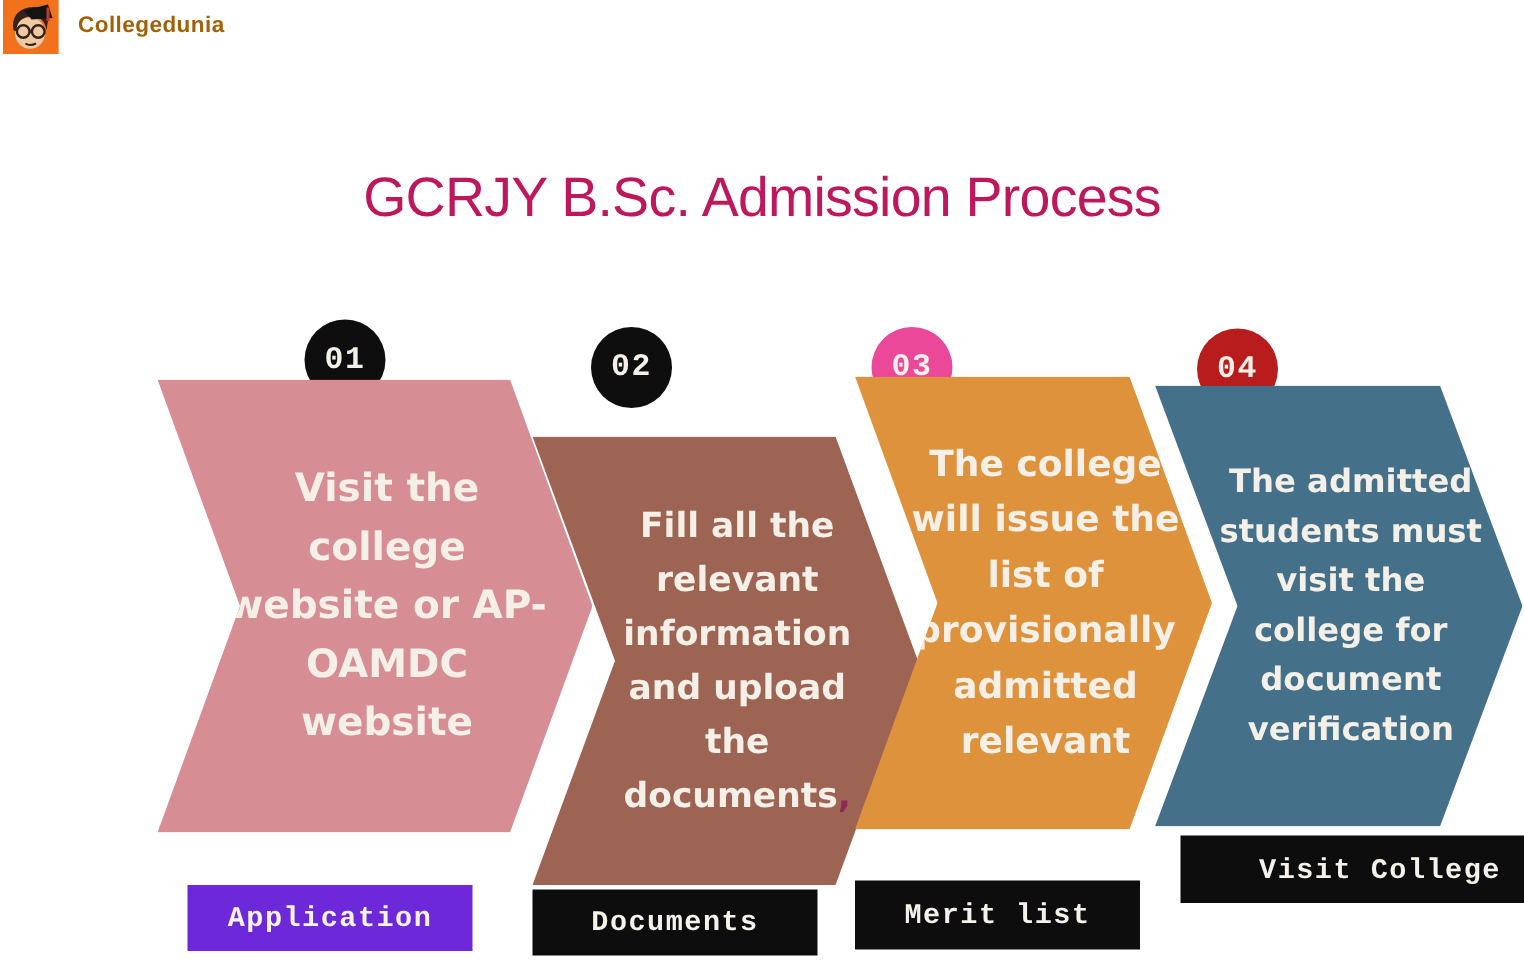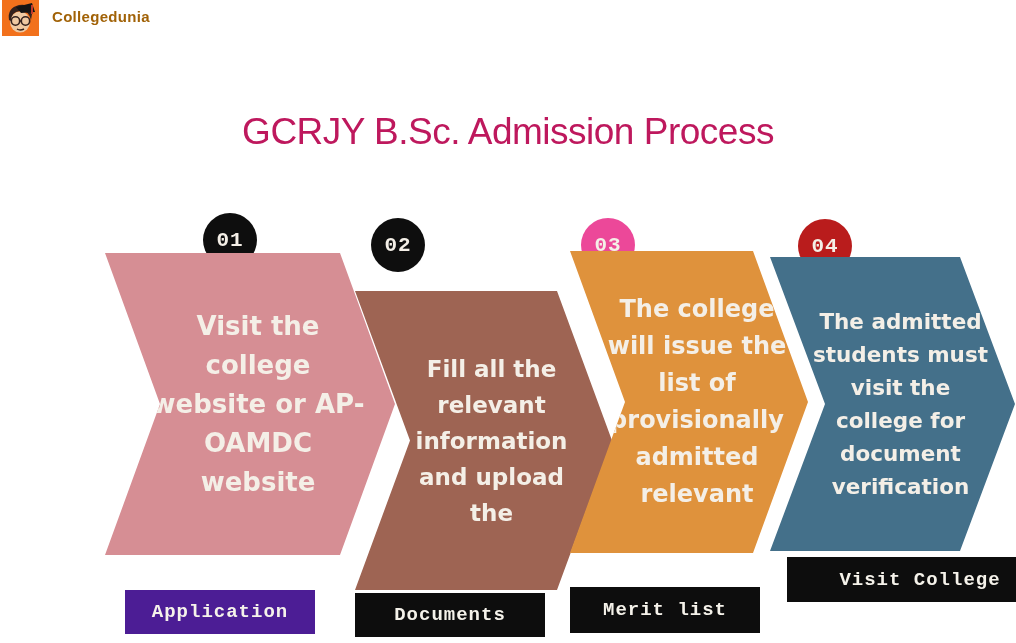--- a/index.html
+++ b/index.html
@@ -38,21 +38,21 @@
   .s4{left:770px;top:257px;width:245px;height:294px;font-size:21.5px;line-height:33px;}
   .comma{font-weight:bold;}
   
   .badge{
     position:absolute;width:54px;height:54px;border-radius:50%;background:#0e0e0e;
     display:flex;align-items:center;justify-content:center;
     color:#f4efe7;font-family:"Liberation Mono","DejaVu Sans Mono",monospace;
     font-size:21px;font-weight:bold;letter-spacing:1px;
   }
   .b1{left:203px;top:213px;}
-  .b2{left:371px;top:218px;}
+  .b2{left:394px;top:218px;}
   .b3{left:581px;top:218px;}
   .b4{left:798px;top:219px;}
   
   .label-box{
     position:absolute;background:#0d0d0d;color:#f5f2ea;
     display:flex;align-items:center;justify-content:center;
     font-family:"Liberation Mono","DejaVu Sans Mono",monospace;
     font-size:19px;font-weight:bold;letter-spacing:1px;white-space:nowrap;
   }
   .l1{left:125px;top:590px;width:190px;height:44px;}
@@ -105,20 +105,21 @@
     </div>
   </div>
 
   <div class="chevron s2" style="background-color: rgb(158, 100, 83);">
     <div class="lines">
       <div>Fill all the</div>
       <div>relevant</div>
       <div>information</div>
       <div>and upload</div>
       <div>the</div>
+      <div><span>documents</span><span class="comma" style="color: rgb(138, 42, 90);">,</span></div>
     </div>
   </div>
 
   <div class="chevron s3" style="background-color: rgb(223, 146, 60);">
     <div class="lines">
       <div>The college</div>
       <div>will issue the</div>
       <div>list of</div>
       <div>provisionally</div>
       <div>admitted</div>
@@ -130,18 +131,18 @@
     <div class="lines">
       <div>The admitted</div>
       <div>students must</div>
       <div>visit the</div>
       <div>college for</div>
       <div>document</div>
       <div>verification</div>
     </div>
   </div>
 
-  <div class="label-box l1" style="background-color: #4c1d95; text-align: center;">Application</div>
+  <div class="label-box l1" style="background-color: #6d28d9; text-align: center;">Application</div>
   <div class="label-box l2" style="background-color: rgb(13, 13, 13);">Documents</div>
   <div class="label-box l3" style="background-color: rgb(13, 13, 13);">Merit list</div>
   <div class="label-box l4" style="background-color: rgb(13, 13, 13);">Visit College</div>
 
 </div>
 
 </body></html>

